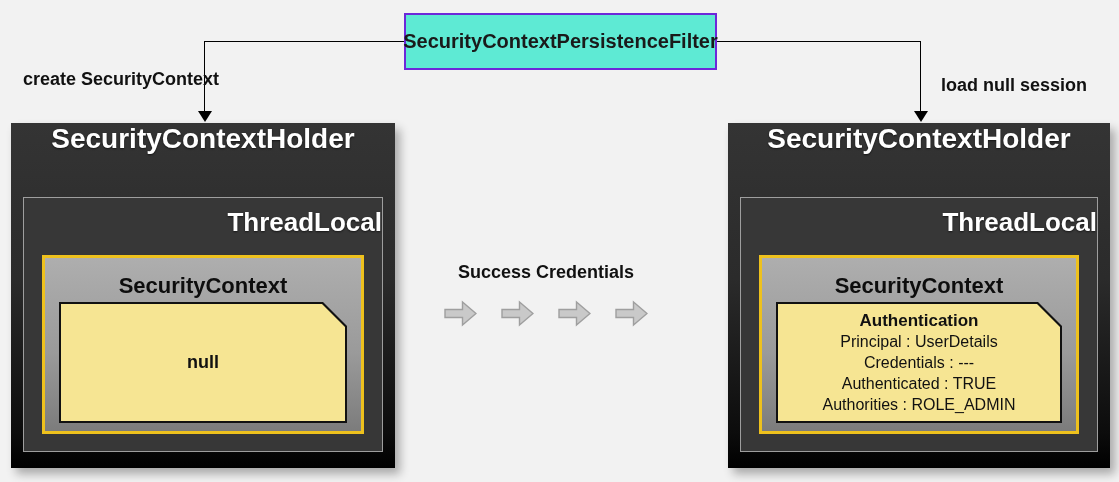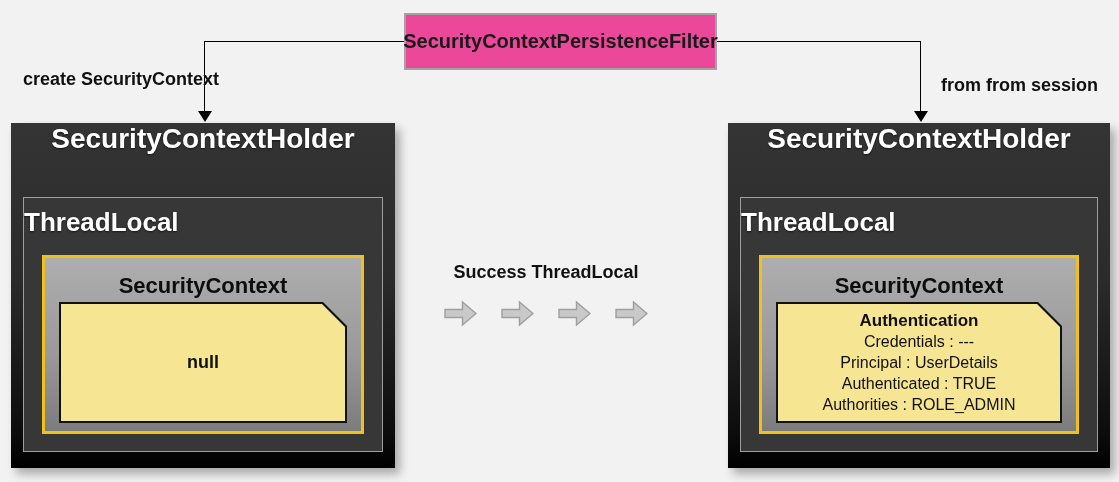--- a/index.html
+++ b/index.html
@@ -3,21 +3,21 @@
 <meta charset="utf-8">
 <style>
   html,body{margin:0;padding:0;background:#f2f2f2;}
   .canvas{
     position:relative;width:1119px;height:482px;background:#f2f2f2;
     font-family:"Liberation Sans",sans-serif;overflow:hidden;
   }
   
   .filter-box{
     position:absolute;left:404px;top:13px;width:309px;height:53px;
-    background:#ec4899;border:2px solid #a3a3a3;
+    background:#5eead4;border:2px solid #6d28d9;
     display:flex;align-items:center;justify-content:center;
     font-weight:bold;font-size:20px;color:#1a1a1a;
   }
   
   .hline,.vline{position:absolute;background:#000;}
   .hline{height:1px;}
   .vline{width:1px;}
   .line-left-h{left:204px;top:41px;width:200px;}
   .line-left-v{left:204px;top:41px;height:72px;}
   .line-right-h{left:717px;top:41px;width:203px;}
@@ -43,21 +43,21 @@
   .holder-title{
     text-align:center;padding-top:0;height:57px;box-sizing:content-box;
     color:#ffffff;font-weight:bold;font-size:28px;
     text-shadow:0 1px 2px rgba(0,0,0,0.6);
   }
   .tl-box{
     position:absolute;left:12px;right:12px;top:74px;bottom:16px;
     background:#373737;border:1px solid #9e9e9e;
   }
   .tl-title{
-    text-align:left;padding-top:9px;color:#ffffff;font-weight:bold;font-size:26px;
+    text-align:right;padding-top:9px;color:#ffffff;font-weight:bold;font-size:26px;
     text-shadow:0 1px 2px rgba(0,0,0,0.6);
   }
   .sc-box{
     position:absolute;left:18px;right:18px;top:57px;bottom:17px;
     border:3px solid #eec11d;
     background:linear-gradient(180deg,#aeaeae 0%,#9a9a9a 55%,#7c7c7c 100%);
   }
   .sc-title{text-align:center;padding-top:15px;color:#0d0d0d;font-weight:bold;font-size:22px;}
   
   .note{position:absolute;left:14px;right:14px;top:44px;bottom:8px;}
@@ -92,21 +92,21 @@
   </div>
 
   <div class="hline line-left-h"></div>
   <div class="vline line-left-v"></div>
   <div class="arrowhead-down ah-left"></div>
   <div class="hline line-right-h"></div>
   <div class="vline line-right-v"></div>
   <div class="arrowhead-down ah-right"></div>
 
   <div class="edge-label lbl-create">create SecurityContext</div>
-  <div class="edge-label lbl-load">from from session</div>
+  <div class="edge-label lbl-load">load null session</div>
 
   <div class="holder holder-left">
     <div class="holder-title">SecurityContextHolder</div>
     <div class="tl-box">
       <div class="tl-title">ThreadLocal</div>
       <div class="sc-box">
         <div class="sc-title">SecurityContext</div>
         <div class="note">
           <div class="note-border"></div>
           <div class="note-fill">
@@ -120,31 +120,31 @@
   <div class="holder holder-right">
     <div class="holder-title">SecurityContextHolder</div>
     <div class="tl-box">
       <div class="tl-title">ThreadLocal</div>
       <div class="sc-box">
         <div class="sc-title">SecurityContext</div>
         <div class="note">
           <div class="note-border"></div>
           <div class="note-fill">
             <div class="note-title">Authentication</div>
+            <div class="note-line">Principal : UserDetails</div>
             <div class="note-line">Credentials : ---</div>
-            <div class="note-line">Principal : UserDetails</div>
             <div class="note-line">Authenticated : TRUE</div>
             <div class="note-line">Authorities : ROLE_ADMIN</div>
           </div>
         </div>
       </div>
     </div>
   </div>
 
-  <div class="flow-label">Success ThreadLocal</div>
+  <div class="flow-label">Success Credentials</div>
   <div class="flow-arrows">
     <svg class="flow-arrow" width="33" height="27" viewBox="0 0 33 27">
       <path d="M1 9.5 H18.5 V2 L32 13.5 L18.5 25 V17.5 H1 Z" fill="#c9c9c9" stroke="#9f9f9f" stroke-width="1.4"></path>
     </svg>
     <svg class="flow-arrow" width="33" height="27" viewBox="0 0 33 27">
       <path d="M1 9.5 H18.5 V2 L32 13.5 L18.5 25 V17.5 H1 Z" fill="#c9c9c9" stroke="#9f9f9f" stroke-width="1.4"></path>
     </svg>
     <svg class="flow-arrow" width="33" height="27" viewBox="0 0 33 27">
       <path d="M1 9.5 H18.5 V2 L32 13.5 L18.5 25 V17.5 H1 Z" fill="#c9c9c9" stroke="#9f9f9f" stroke-width="1.4"></path>
     </svg>

